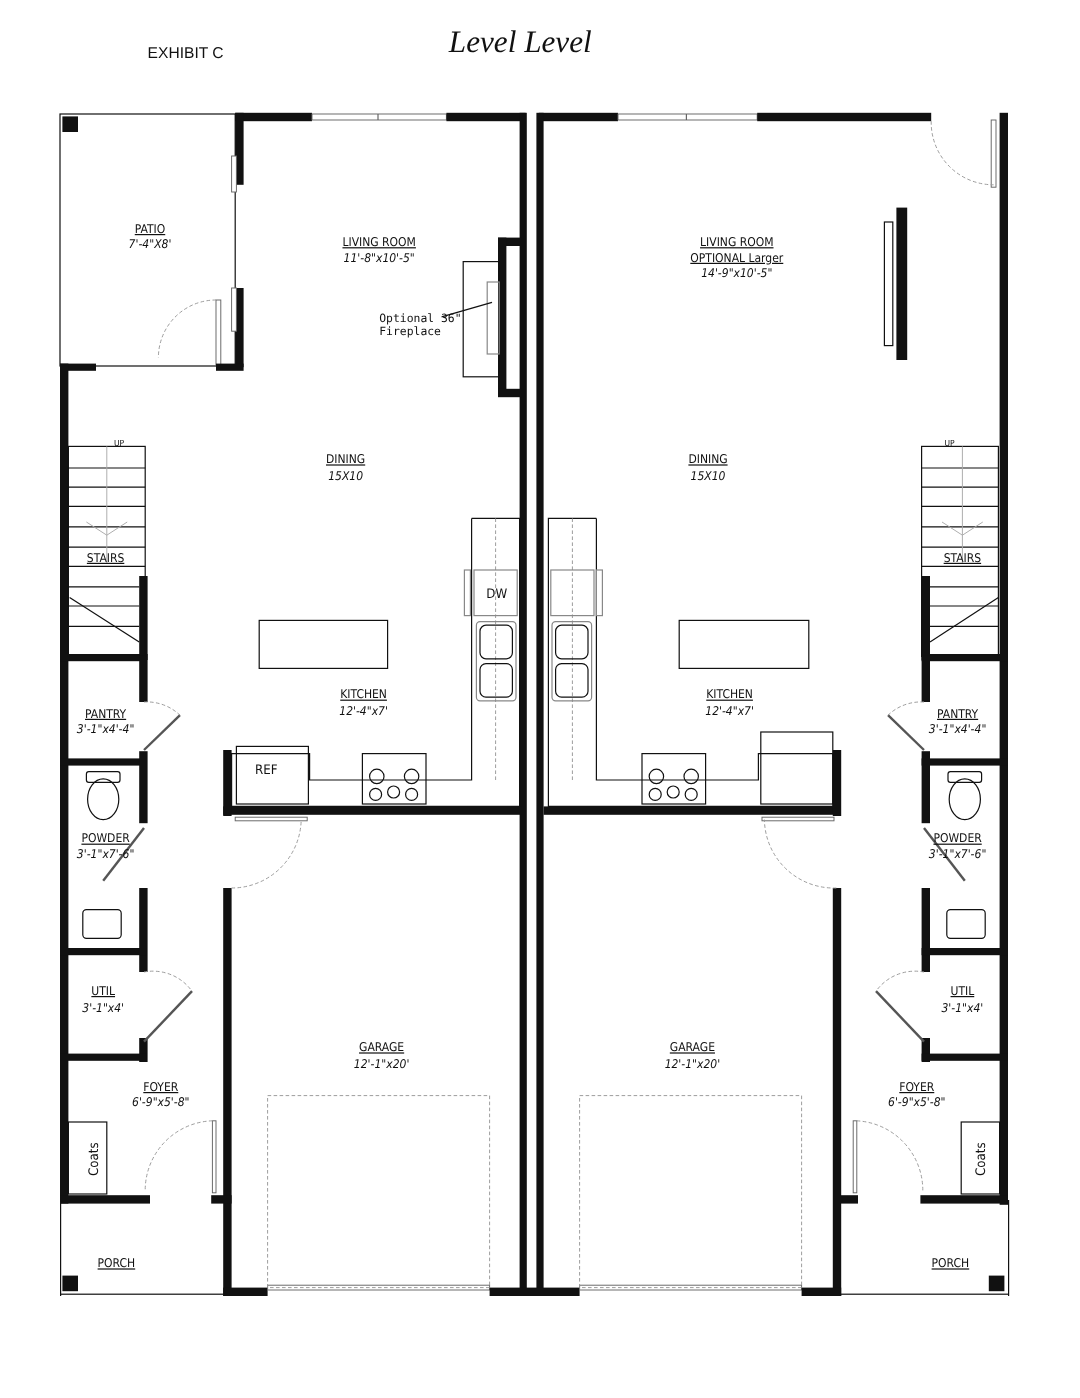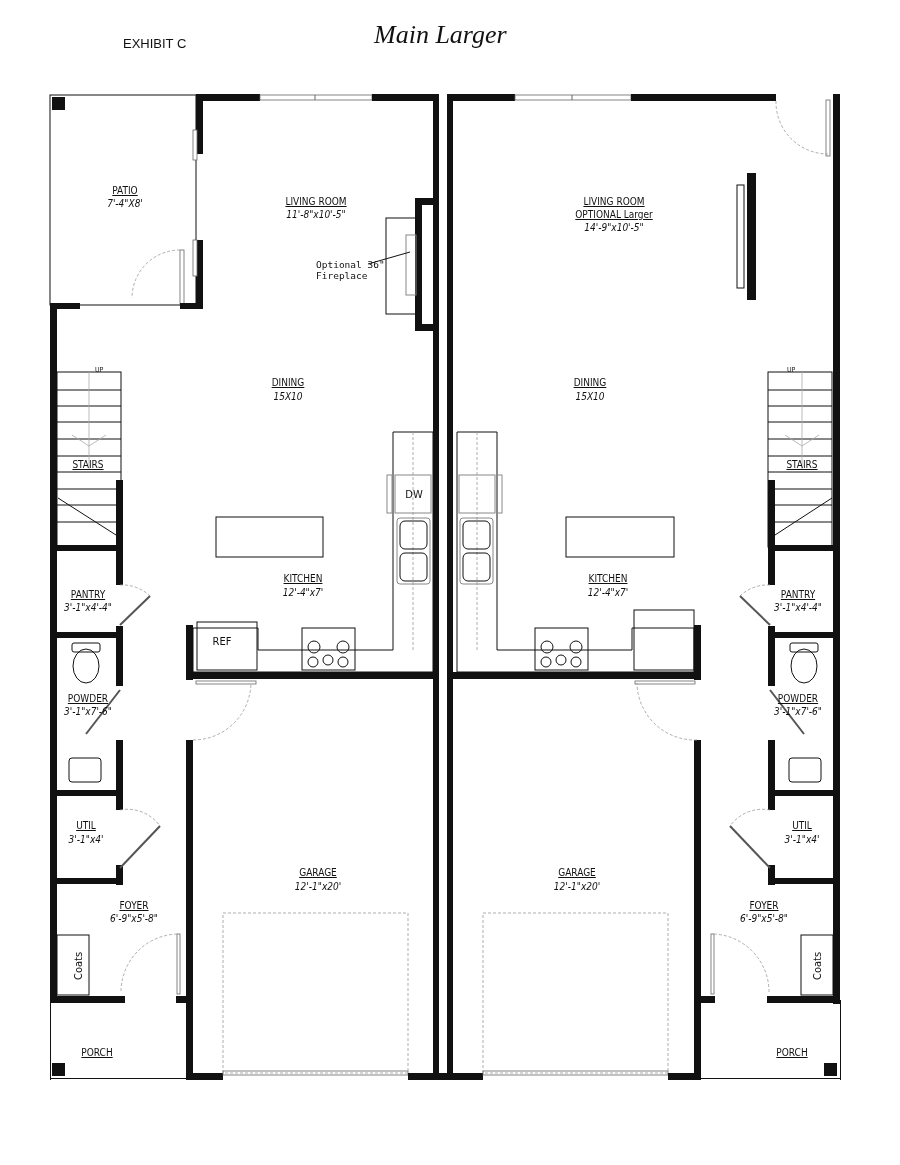--- a/index.html
+++ b/index.html
@@ -22,21 +22,21 @@
   .thin { stroke: #111; stroke-width: 1; fill: none; }
   .grey { stroke: #888; stroke-width: 1; fill: none; }
   .dash { stroke: #999; stroke-width: 0.8; fill: none; stroke-dasharray: 3 2; }
   .win { fill: #fff; stroke: #666; stroke-width: 0.8; }
 </style>
 </head>
 <body>
 
 <div class="page">
   <div class="exhibit">EXHIBIT C</div>
-  <div class="title">Main Larger</div>
+  <div class="title">Level Level</div>
 
   <svg width="900" height="1165" viewBox="0 0 900 1165">
 
     <g>
 
       <rect x="50" y="95" width="146" height="210" class="thin"></rect>
       <rect x="52" y="97" width="13" height="13" class="wall"></rect>
 
       <rect x="196" y="94" width="64" height="7" class="wall"></rect>
       <rect x="260" y="95" width="112" height="5" class="win"></rect>

